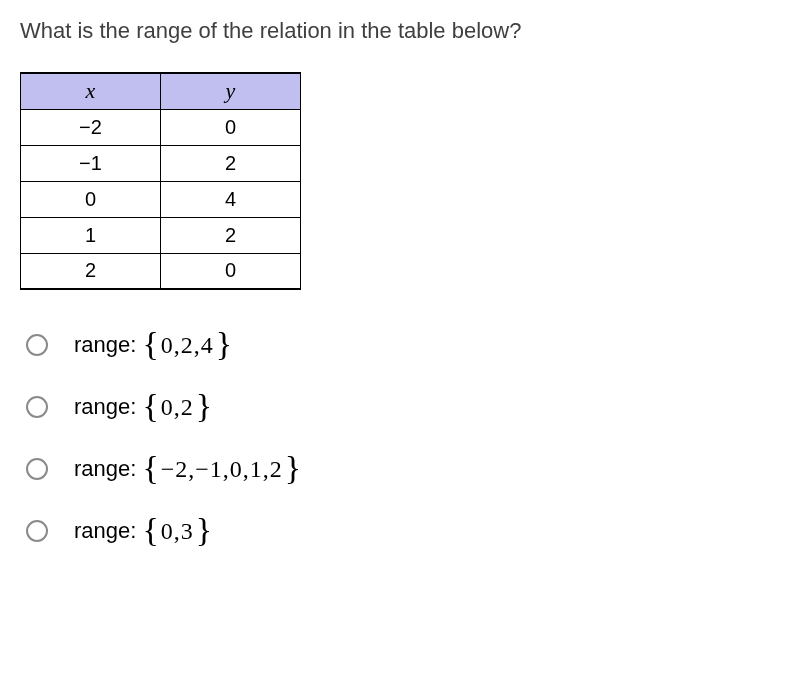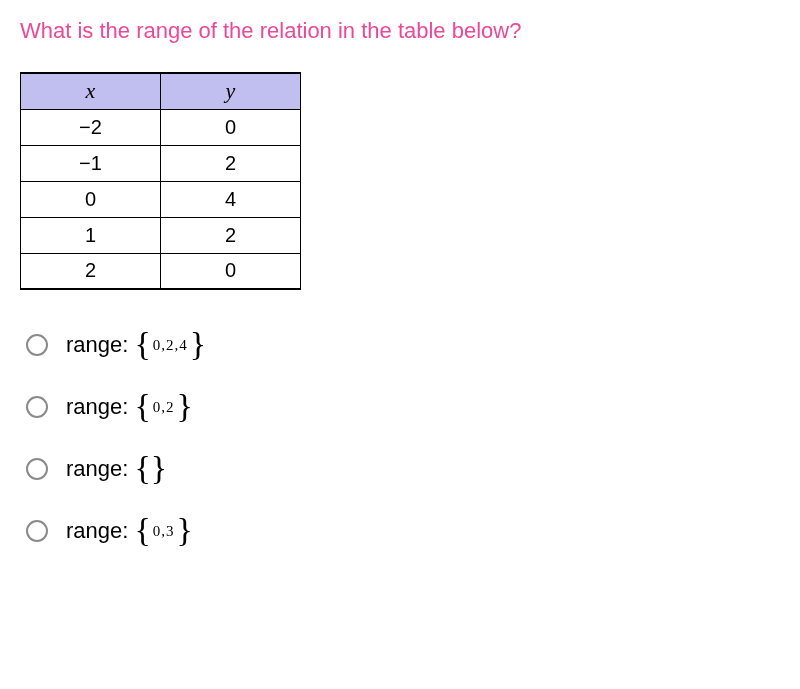--- a/index.html
+++ b/index.html
@@ -8,21 +8,21 @@
     padding: 18px 20px;
     font-family: Arial, Helvetica, sans-serif;
     font-size: 20px;
     color: #000;
     background: #fff;
     width: 800px;
   }
   .question {
     font-size: 22px;
     margin-bottom: 28px;
-    color: #ec4899;
+    color: #404040;
   }
   table.relation {
     border-collapse: collapse;
     margin-bottom: 38px;
     border-top: 2px solid #000;
     border-bottom: 2px solid #000;
   }
   table.relation th, table.relation td {
     border: 1px solid #000;
     width: 140px;
@@ -34,39 +34,39 @@
   table.relation th {
     background: #c0bff0;
     font-style: italic;
     font-family: "Times New Roman", serif;
     font-size: 22px;
   }
   table.relation tr:first-child th { border-top: 2px solid #000; }
   table.relation tr:last-child td { border-bottom: 2px solid #000; }
 
   .options { display: flex; flex-direction: column; gap: 28px; padding-left: 6px; }
-  .option { display: flex; align-items: center; gap: 18px; }
+  .option { display: flex; align-items: center; gap: 26px; }
   .radio {
     width: 22px; height: 22px; border: 2px solid #8a8a8a; border-radius: 50%;
     flex: 0 0 22px; background: #fff;
   }
   .opt-label {
     font-size: 22px;
     display: flex;
     align-items: center;
     gap: 6px;
   }
   .setwrap {
     font-family: "Times New Roman", serif;
     font-size: 26px;
     display: inline-flex;
     align-items: center;
   }
   .brace { font-size: 34px; line-height: 1; position: relative; top: -1px; }
-  .setcontent { font-size: 15px; padding: 0 2px; letter-spacing: 1px; }
+  .setcontent { font-size: 24px; padding: 0 2px; letter-spacing: 1px; }
 </style>
 </head>
 <body>
 
 <div class="question">What is the range of the relation in the table below?</div>
 
 <table class="relation">
   <tbody>
       <tr>
     <th>x</th>
@@ -120,20 +120,21 @@
       </span>
     </span>
   </div>
 
   <div class="option">
     <span class="radio"></span>
     <span class="opt-label">
       <span>range:</span>
       <span class="setwrap">
         <span class="brace">{</span>
+        <span class="setcontent">−2,−1,0,1,2</span>
         <span class="brace">}</span>
       </span>
     </span>
   </div>
 
   <div class="option">
     <span class="radio"></span>
     <span class="opt-label">
       <span>range:</span>
       <span class="setwrap">

